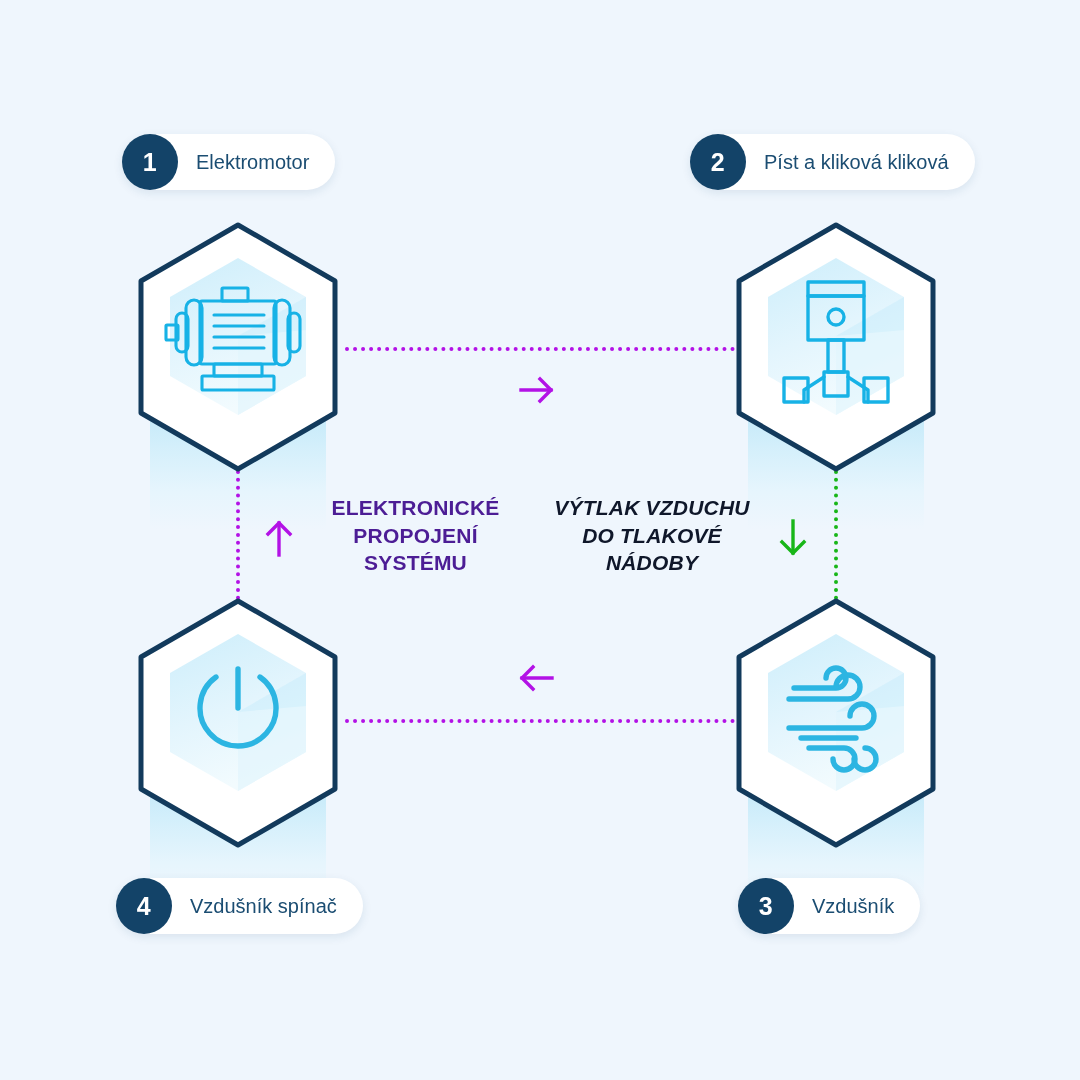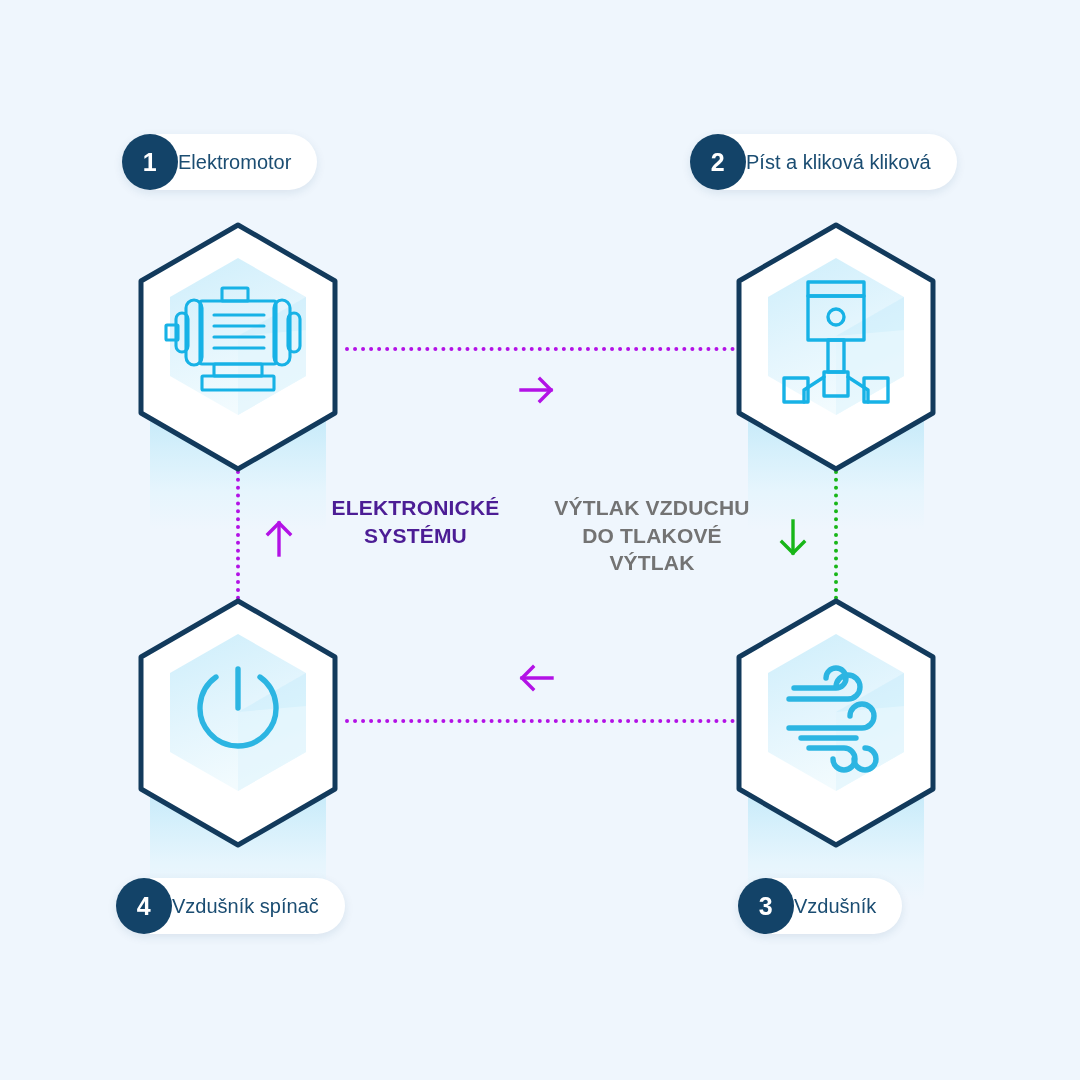--- a/index.html
+++ b/index.html
@@ -78,37 +78,38 @@
     background: #134368;
     color: #ffffff;
     font-size: 25px;
     font-weight: bold;
     display: flex;
     align-items: center;
     justify-content: center;
     letter-spacing: 0.5px;
   }
   .pill .pill-label {
+    margin-left: 18px;
     color: #1b4d72;
     font-size: 20px;
     font-weight: 400;
   }
 
   
   .caption {
     position: absolute;
     text-align: center;
     font-size: 21px;
     font-weight: bold;
     line-height: 1.32;
     letter-spacing: 0.2px;
     z-index: 6;
   }
   .caption.purple { color: #4c1d95; }
-  .caption.green  { color: #737373; }
+  .caption.green  { color: #0f172a; font-style: italic; }
 </style>
 </head>
 <body>
 
 <div id="stage">
 
   <div class="shadow-band" style="left:150px; top:400px; height:130px;"></div>
   <div class="shadow-band" style="left:748px; top:400px; height:130px;"></div>
   <div class="shadow-band" style="left:150px; top:775px; height:125px;"></div>
   <div class="shadow-band" style="left:748px; top:775px; height:125px;"></div>
@@ -152,27 +153,28 @@
     <svg width="34" height="40" viewBox="0 0 34 40" aria-hidden="true">
       <g fill="none" stroke="#18b618" stroke-width="3.4" stroke-linecap="square" stroke-linejoin="miter">
         <line x1="17" y1="3" x2="17" y2="35"></line>
         <polyline points="6,24 17,35 28,24"></polyline>
       </g>
     </svg>
   </div>
 
   <div class="caption purple" style="left:318px; top:494px; width:195px;">
     <div>ELEKTRONICKÉ</div>
+    <div>PROPOJENÍ</div>
     <div>SYSTÉMU</div>
   </div>
 
   <div class="caption green" style="left:542px; top:494px; width:220px;">
     <div>VÝTLAK VZDUCHU</div>
     <div>DO TLAKOVÉ</div>
-    <div>VÝTLAK</div>
+    <div>NÁDOBY</div>
   </div>
 
   <div class="hex-wrap" style="left:128px; top:220px;">
     <svg width="220" height="254" viewBox="0 0 220 254">
       <defs>
         <linearGradient id="gradInner1" x1="0" y1="0" x2="0.35" y2="1">
           <stop offset="0%" stop-color="#cdeefb"></stop>
           <stop offset="55%" stop-color="#e3f5fd"></stop>
           <stop offset="100%" stop-color="#f2fbfe"></stop>
         </linearGradient>

